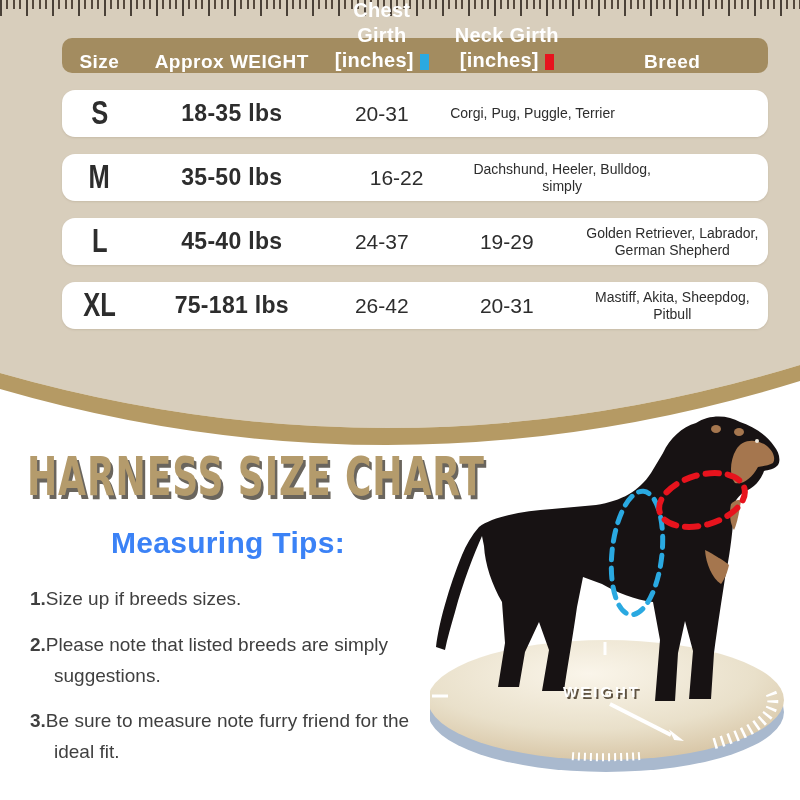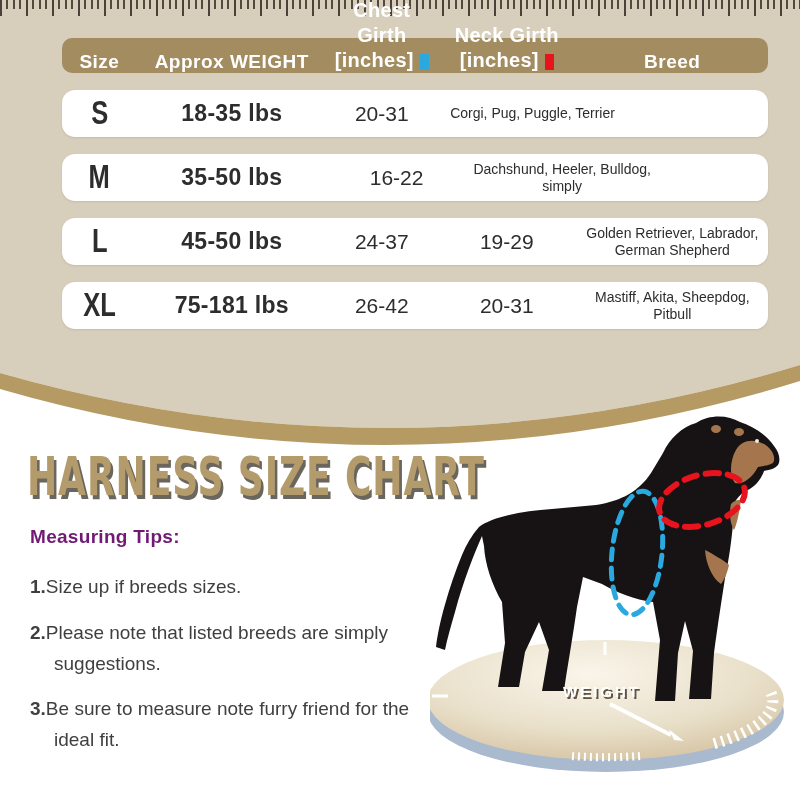--- a/index.html
+++ b/index.html
@@ -50,21 +50,21 @@
   .title {
     position:absolute; left:27px; top:446px; z-index:3;
     font-family:"DejaVu Sans", sans-serif; font-weight:800; font-size:42px;
     letter-spacing:1px; white-space:nowrap;
     color:#b49b6c; text-shadow:3px 3px 0 #6a655d;
     transform:scale(.86,1.26); transform-origin:left top;
   }
 
   
   .tips { position:absolute; left:30px; top:526px; width:396px; z-index:3; color:#3f3f3f; }
-  .tips-heading { font-size:19px; font-weight:bold; color:#701a75; margin-bottom:24px; letter-spacing:.3px; }
+  .tips-heading { font-size:30px; font-weight:bold; color:#3b82f6; margin-bottom:24px; letter-spacing:.3px;text-align:center; }
   .tip { font-size:19px; line-height:1.62; margin-bottom:15px; padding-left:24px; text-indent:-24px; }
   .tip b { font-weight:bold; }
 
   
   .dog-scene { position:absolute; left:430px; top:408px; width:370px; height:372px; z-index:2; }
 </style>
 </head>
 <body>
 
 <div class="page">
@@ -100,21 +100,21 @@
 
     <div class="t-row">
       <div class="c c-size"><span class="cell-size">M</span></div>
       <div class="c c-wt cell-wt">35-50 lbs</div>
       <div class="c c-neck cell-num">16-22</div>
       <div class="c c-breed cell-breed">Dachshund, Heeler, Bulldog, simply</div>
     </div>
 
     <div class="t-row">
       <div class="c c-size"><span class="cell-size">L</span></div>
-      <div class="c c-wt cell-wt">45-50 lbs</div>
+      <div class="c c-wt cell-wt">45-40 lbs</div>
       <div class="c c-chest cell-num">24-37</div>
       <div class="c c-neck cell-num">19-29</div>
       <div class="c c-breed cell-breed">Golden Retriever, Labrador, German Shepherd</div>
     </div>
 
     <div class="t-row">
       <div class="c c-size"><span class="cell-size">XL</span></div>
       <div class="c c-wt cell-wt">75-181 lbs</div>
       <div class="c c-chest cell-num">26-42</div>
       <div class="c c-neck cell-num">20-31</div>

